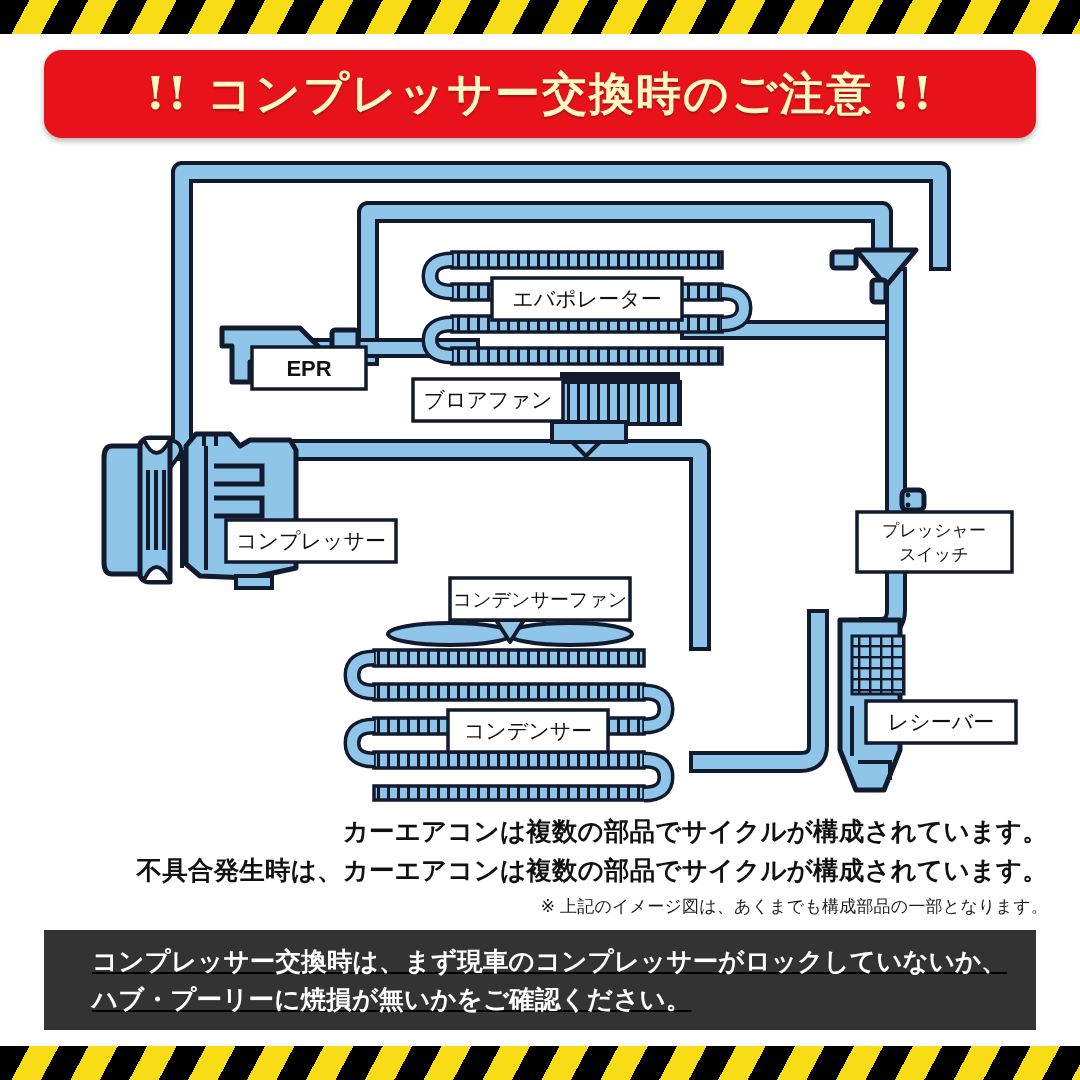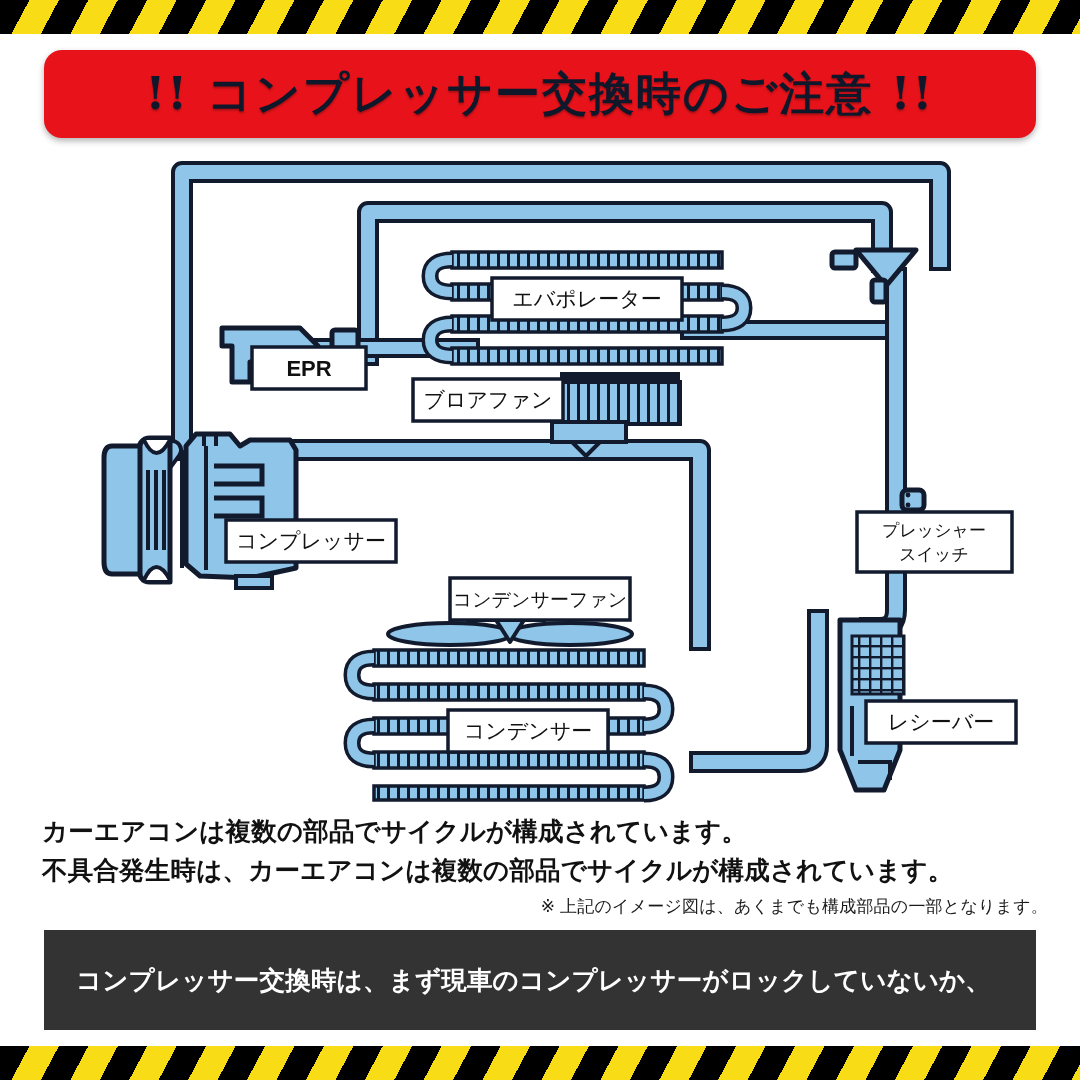--- a/index.html
+++ b/index.html
@@ -29,38 +29,38 @@
     position:absolute;left:44px;top:50px;width:992px;height:88px;
   }
   .banner{
     width:100%;height:100%;
     background:#e8131a;
     border-radius:18px;
     display:flex;align-items:center;justify-content:center;
     box-shadow:0 3px 6px rgba(0,0,0,.30);
   }
   .banner-text{
-    color:#0f172a;
+    color:#fef9c3;
     font-size:45px;
     font-weight:bold;
     letter-spacing:2px;
     font-family:"DejaVu Serif","Liberation Serif",serif;
     white-space:nowrap;
     text-shadow:0 2px 2px rgba(0,0,0,.25);
   }
 
   
   .diagram{
     position:absolute;left:0;top:150px;width:1013px;height:660px;
   }
   .diagram svg{display:block;}
 
   
   .body-copy{
-    position:absolute;left:42px;top:812px;width:980px;
+    position:absolute;left:68px;top:812px;width:980px;text-align:right;
   }
   .body-line{
     font-size:25.5px;
     font-weight:bold;
     color:#111111;
     letter-spacing:.2px;
     line-height:1.52;
     white-space:nowrap;
   }
   .note{
@@ -70,21 +70,21 @@
     letter-spacing:.2px;
     white-space:nowrap;
     margin-left:24px;
   }
 
   
   .footer-box{
     position:absolute;left:44px;top:930px;width:992px;height:100px;
     background:#333333;
     display:flex;flex-direction:column;justify-content:center;
-    padding-left:32px;box-sizing:border-box;
+    padding-left:48px;box-sizing:border-box;text-decoration:underline;
   }
   .footer-line{
     color:#ffffff;
     font-size:25.5px;
     font-weight:bold;
     line-height:1.5;
     letter-spacing:.2px;
     white-space:nowrap;
   }
 </style>
@@ -280,17 +280,18 @@
   </div>
 
   <div class="body-copy">
     <div class="body-line">カーエアコンは複数の部品でサイクルが構成されています。</div>
     <div class="body-line">不具合発生時は、カーエアコンは複数の部品でサイクルが構成されています。</div>
   </div>
   <div class="note">※ 上記のイメージ図は、あくまでも構成部品の一部となります。</div>
 
   <div class="footer-box">
     <div class="footer-line">コンプレッサー交換時は、まず現車のコンプレッサーがロックしていないか、</div>
+    <div class="footer-line">ハブ・プーリーに焼損が無いかをご確認ください。</div>
   </div>
 
   <div class="hazard bottom"></div>
 
 </div>
 
 </body></html>

